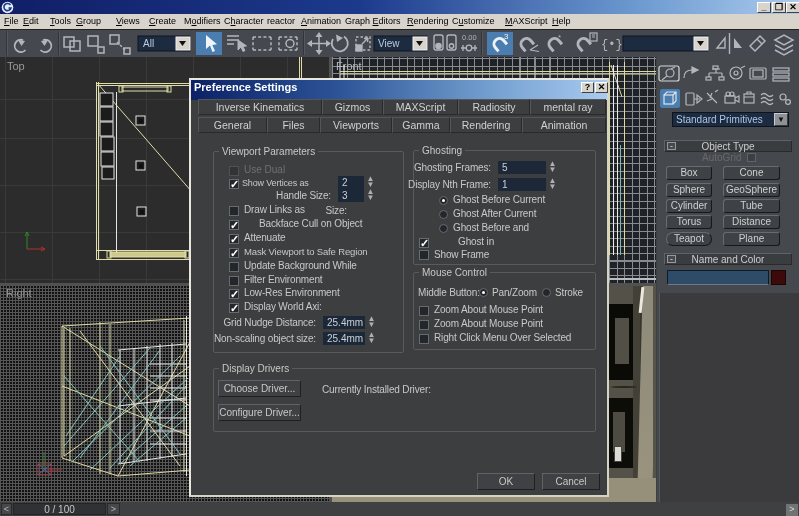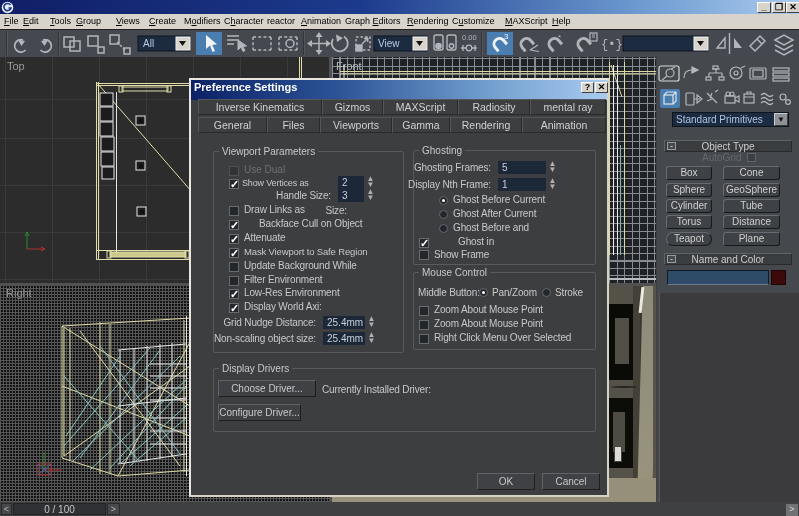--- a/index.html
+++ b/index.html
@@ -463,19 +463,19 @@
     <div class="dtext" style="left:364px;top:207px;">Stroke</div>
     <div class="cb" style="left:228px;top:226px;"></div>
     <div class="dtext" style="left:243px;top:224px;">Zoom About Mouse Point</div>
     <div class="cb" style="left:228px;top:240px;"></div>
     <div class="dtext" style="left:243px;top:238px;">Zoom About Mouse Point</div>
     <div class="cb" style="left:228px;top:254px;"></div>
     <div class="dtext" style="left:243px;top:252px;">Right Click Menu Over Selected</div>
 
     <div class="grp" style="left:22px;top:288px;width:383px;height:64px;"></div>
     <div class="grplabel" style="left:28px;top:283px;">Display Drivers</div>
-    <div class="dbutton" style="left:27px;top:300px;width:98px;height:17px;line-height:16px;">Choose Driver...</div>
+    <div class="dbutton" style="left:27px;top:300px;width:83px;height:17px;line-height:16px;">Choose Driver...</div>
     <div class="dtext" style="left:131px;top:304px;">Currently Installed Driver:</div>
     <div class="dbutton" style="left:27px;top:324px;width:83px;height:17px;line-height:16px;">Configure Driver...</div>
 
     <div class="dbutton" style="left:286px;top:393px;width:58px;height:17px;line-height:16px;">OK</div>
     <div class="dbutton" style="left:351px;top:393px;width:58px;height:17px;line-height:16px;">Cancel</div>
   </div>
 
 </body></html>

